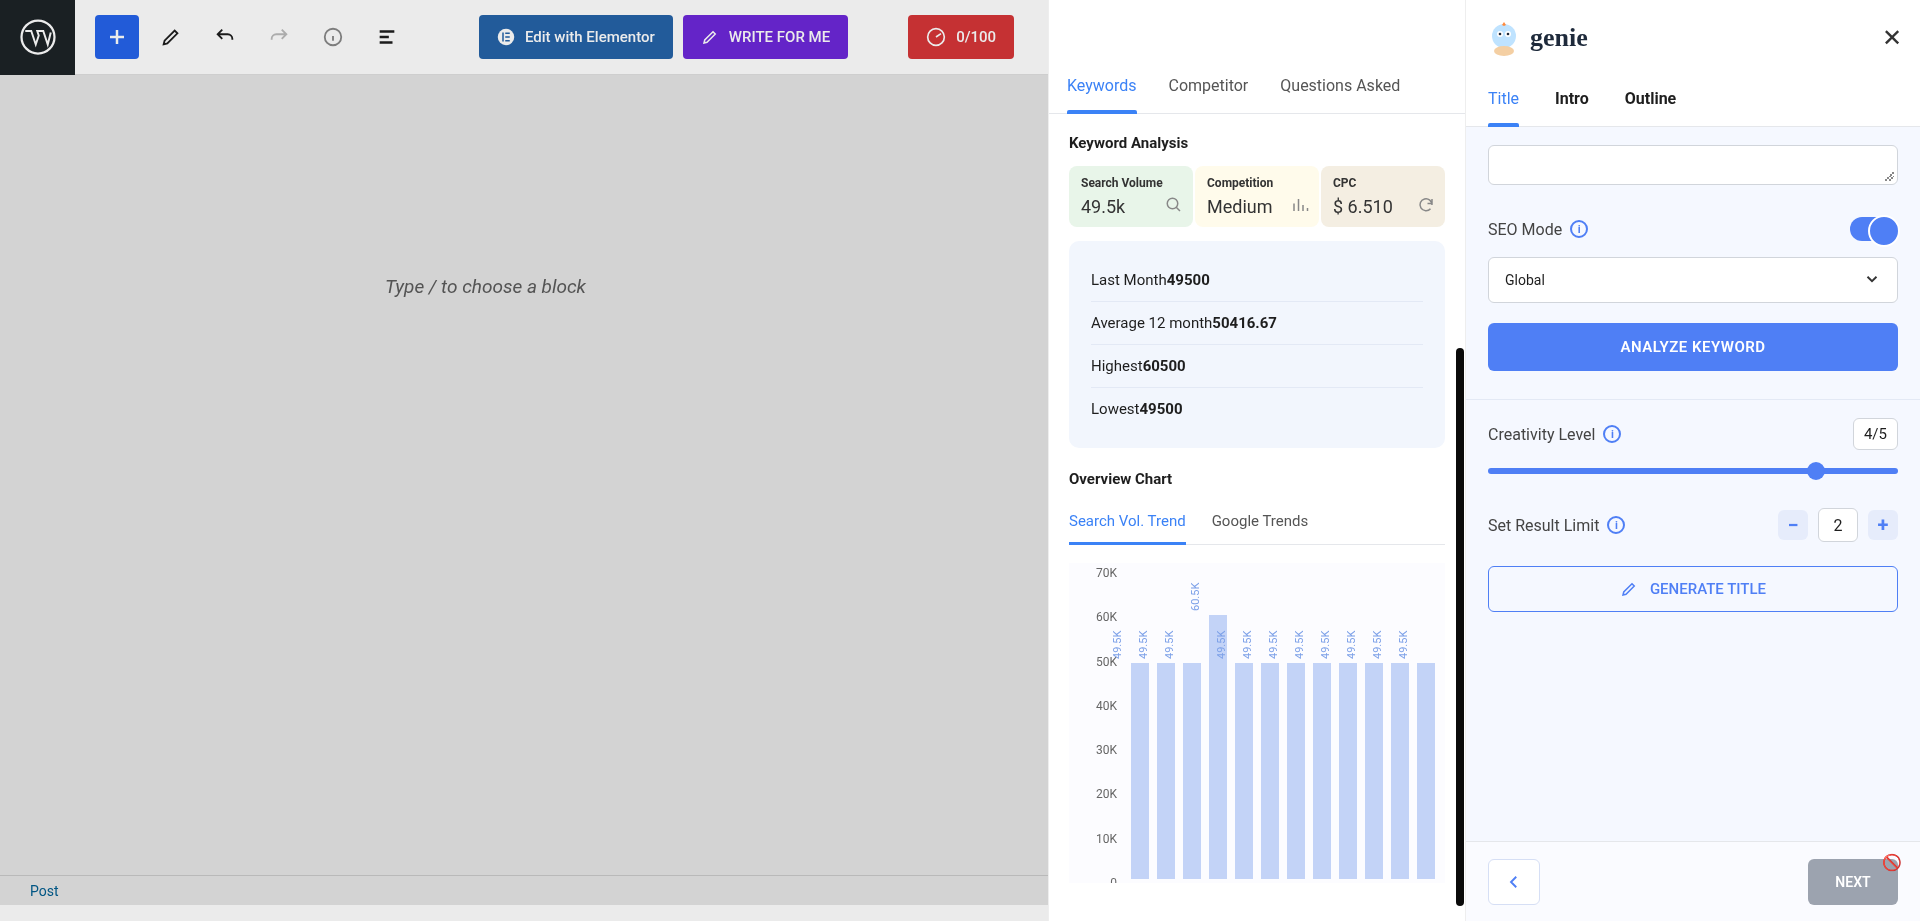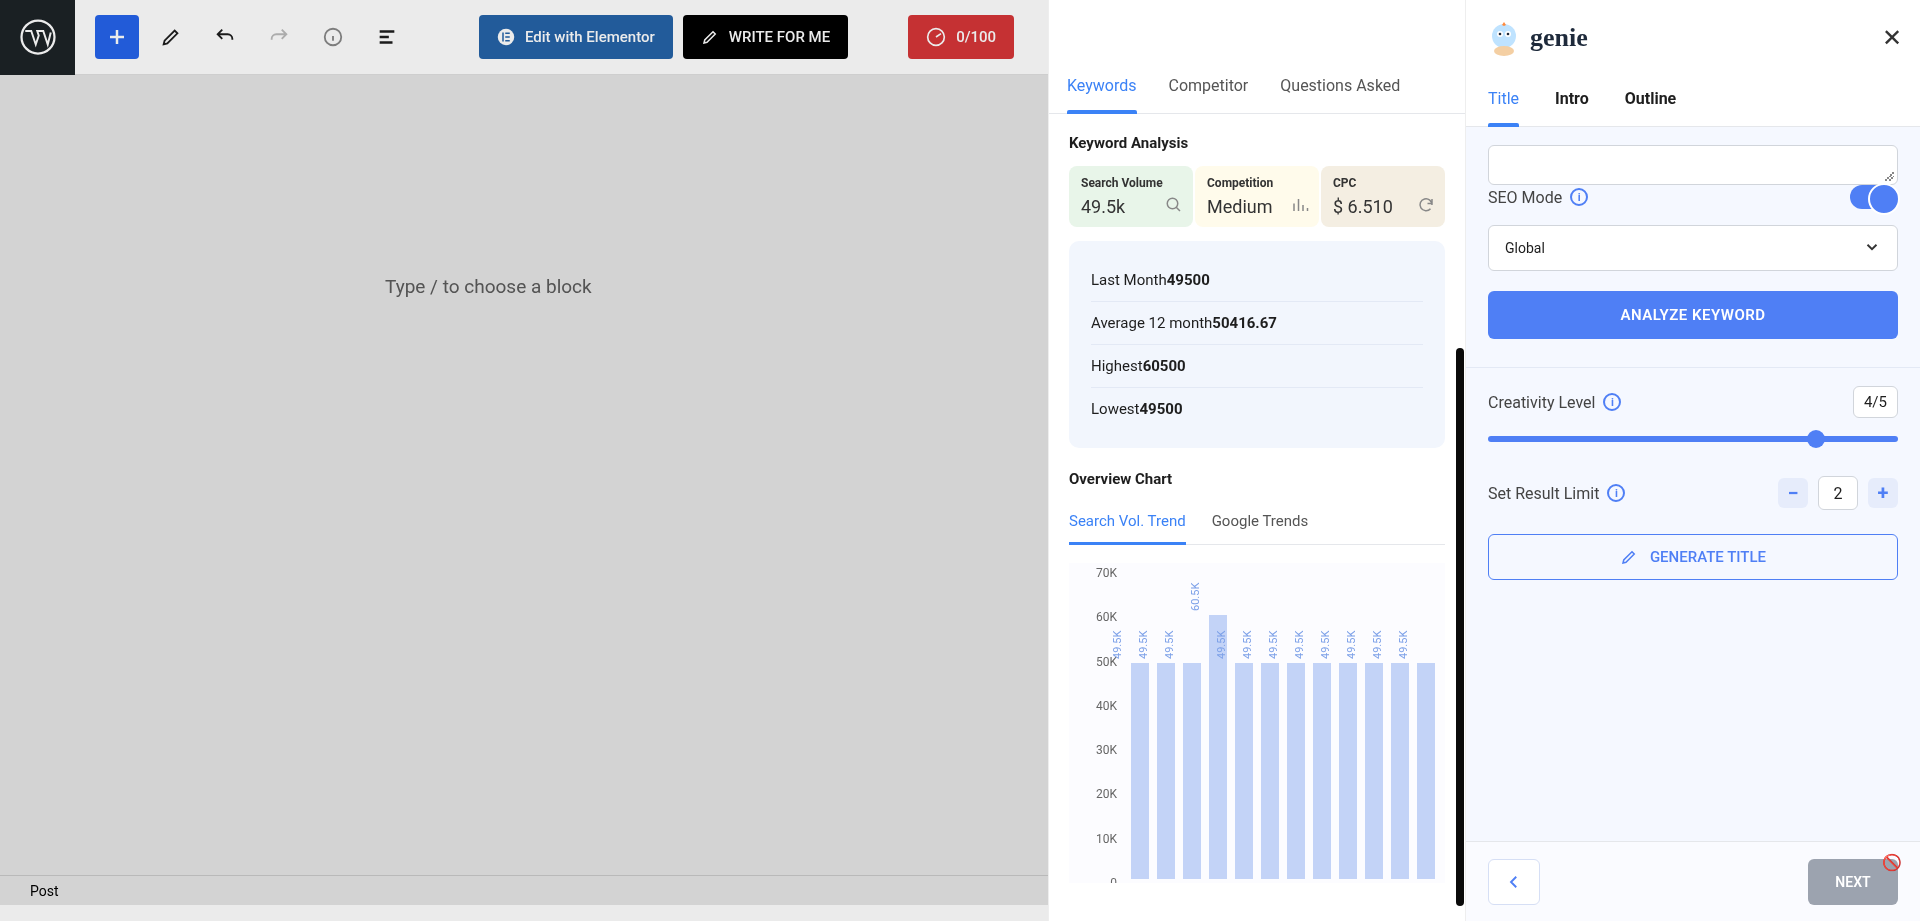--- a/index.html
+++ b/index.html
@@ -10,28 +10,28 @@
   .dim-editor { position:absolute; left:0; top:75px; width:1048px; height:830px; background:rgba(0,0,0,0.10); z-index:101; pointer-events:none; }
 
   
   .toolbar { position: absolute; left:0; top:0; height:75px; width:1048px; background:#fff; display:flex; align-items:center; padding:0 10px; gap: 10px; border-bottom:1px solid #e0e0e0;}
   .wp-logo { width: 75px; height: 75px; background:#1d2327; display:flex; align-items:center; justify-content:center; margin-left:-10px; margin-right:10px;}
   .wp-logo svg { width:36px; height:36px; }
   .tb-btn { width:44px; height:44px; display:flex; align-items:center; justify-content:center; color:#1e1e1e; cursor:pointer; border-radius:4px;}
   .tb-add { background:#2563eb; color:#fff; width:44px; height:44px; border-radius:4px;}
   .tb-pill { height: 44px; display:flex; align-items:center; gap:10px; padding:0 18px; border-radius:4px; color:#fff; font-weight:500; cursor:pointer; font-size:15px;}
   .tb-elementor { background:#2563a8; margin-left:60px;}
-  .tb-write { background:#000000;}
+  .tb-write { background:#6d28d9;}
   .tb-score { background:#d63638; margin-left:50px;}
 
   
   .editor { position:absolute; left:0; top:75px; width:1048px; height:830px; background:#fff; }
   .title-field { font-family: Georgia, serif; font-size: 46px; color:#757575; position:absolute; left:385px; top:95px; }
-  .body-hint { position:absolute; left:385px; top:200px; color:#666; font-size:19px; }
-  .bottom-bar { position:absolute; left:0; bottom:0; height:30px; width:1048px; background:#fff; border-top:1px solid #e0e0e0; display:flex; align-items:center; padding:0 30px; color:#000000; font-size:14px;}
+  .body-hint { position:absolute; left:385px; top:200px; color:#666; font-size:19px;font-style:italic; }
+  .bottom-bar { position:absolute; left:0; bottom:0; height:30px; width:1048px; background:#fff; border-top:1px solid #e0e0e0; display:flex; align-items:center; padding:0 30px; color:#0369a1; font-size:14px;}
 
   
   .mid-panel { position:absolute; left:1048px; top:0; width:417px; height:921px; background:#fff; border-left:1px solid #eee; overflow:hidden; }
 
   .tabs { display:flex; border-bottom:1px solid #e5e7eb; padding:0 18px; gap:32px; }
   .tab { padding:14px 0 18px; color:#555; font-size:16px; cursor:pointer; position:relative; }
   .tab.active { color:#3b82f6; }
   .tab.active::after { content:''; position:absolute; left:0; right:0; bottom:-1px; height:4px; background:#3b82f6; border-radius:2px 2px 0 0;}
 
   .mid-body { padding: 20px; }
@@ -70,21 +70,21 @@
   .genie-logo { display:flex; align-items:center; gap:6px; font-family:Georgia, serif; font-size:26px; font-weight:700; color:#1e2a3b;}
   .genie-logo-img { width:40px; height:40px; }
   .genie-logo-img svg { width:100%; height:100%;}
 
   .rp-tabs { display:flex; gap:36px; padding:0 22px; border-bottom:1px solid #e5e7eb; }
   .rp-scroll { background:#f5f8ff; flex:1; padding:18px 22px; overflow-y:auto;}
 
   .rp-textarea { width:100%; height:40px; border:1px solid #d1d5db; border-radius:6px; background:#fff; resize:both; position:relative;}
   .rp-textarea::after{content:'';position:absolute;right:3px;bottom:3px;width:10px;height:10px;background:linear-gradient(135deg,transparent 50%,#888 50%,#888 60%,transparent 60%,transparent 70%,#888 70%,#888 80%,transparent 80%);}
 
-  .row-line { display:flex; align-items:center; justify-content:space-between; }
+  .row-line { display:flex; align-items:center; justify-content:space-between; margin-top:32px;}
   .row-label { font-size:16px; color:#444; display:flex; align-items:center; gap:8px;}
   .info-ico { width:18px;height:18px;border:2px solid #4f7ff5;border-radius:50%;color:#4f7ff5;display:inline-flex;align-items:center;justify-content:center;font-size:11px;font-weight:700;}
   .toggle{ width:48px;height:24px;background:#4f7ff5;border-radius:12px;position:relative;} .toggle::after{content:'';position:absolute;right:-2px;top:-2px;width:28px;height:28px;background:#4f7ff5;border-radius:50%;border:2px solid #fff;}
   .selectbox { width:100%; height:46px; margin-top:16px; border:1px solid #d1d5db; border-radius:6px; background:#fff; display:flex; align-items:center; justify-content:space-between; padding:0 16px; cursor:pointer;}
   .btn-primary { width:100%; height:48px; margin-top:20px; background:#4f7ff5; color:#fff; border-radius:6px; display:flex; align-items:center; justify-content:center; font-weight:600; font-size:15px; cursor:pointer; letter-spacing:0.5px;}
   .divider { height:1px; background:#e3e9f5; margin:28px -22px 0;}
   .level-badge { border:1px solid #d1d5db; border-radius:6px; padding:6px 10px; font-size:15px; background:#fff;}
   .slider-track{ width:100%; height:6px; background:#4f7ff5; border-radius:3px; position:relative; margin-top:18px;}
   .slider-thumb{position:absolute; top:50%; transform:translate(-50%,-50%); width:18px;height:18px;background:#4f7ff5;border-radius:50%;}
   .stepper{display:flex; gap:10px; align-items:center;}

